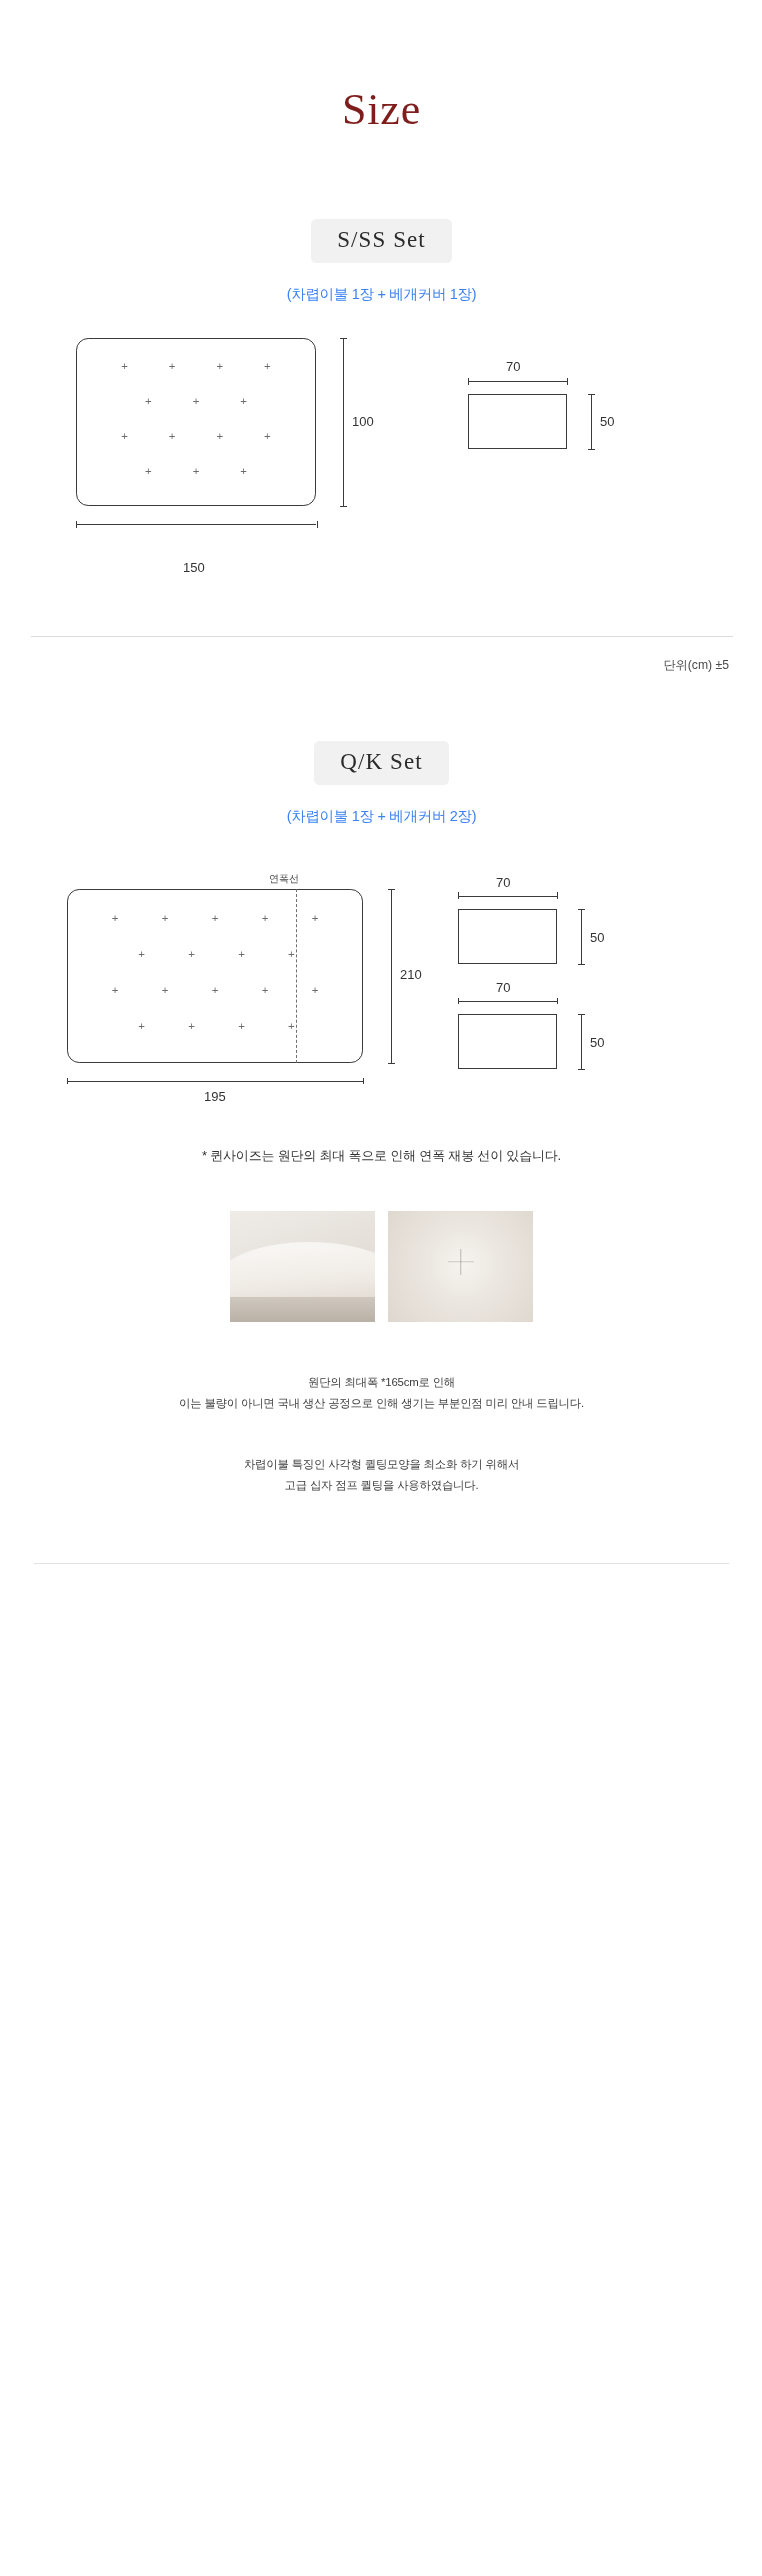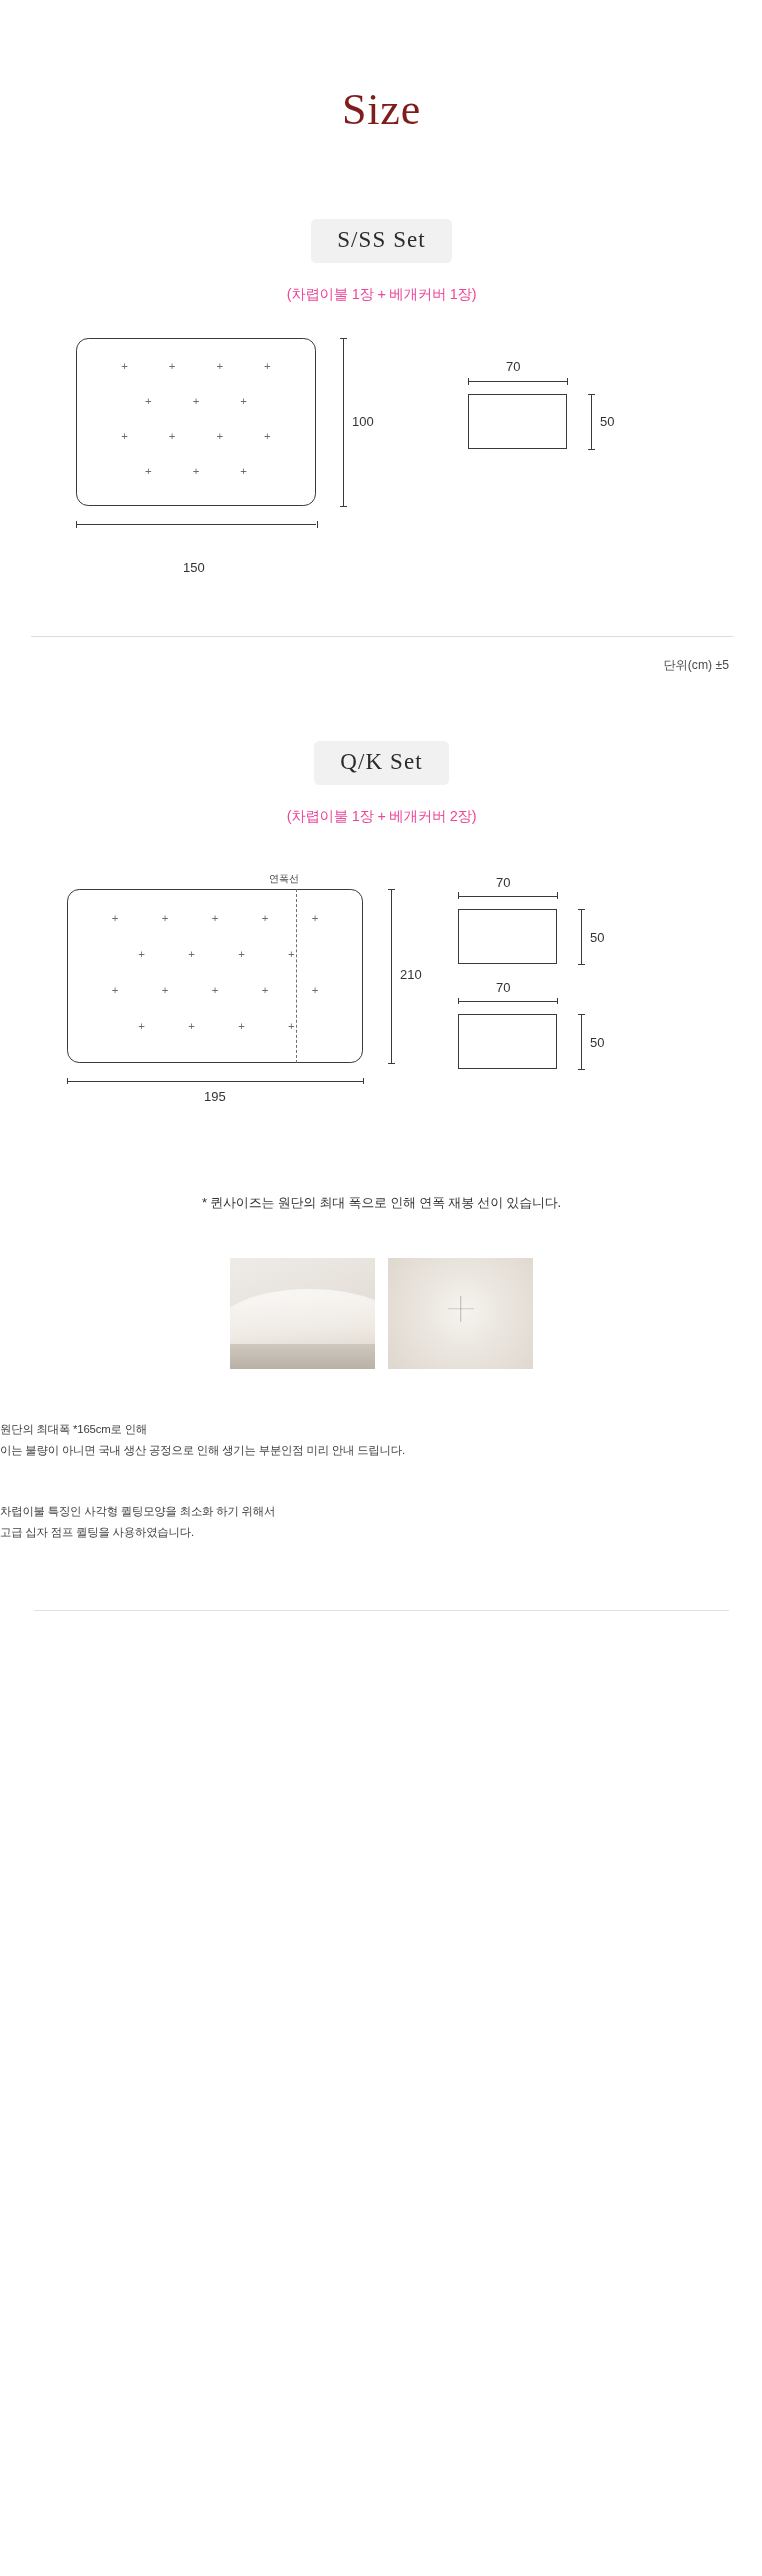--- a/index.html
+++ b/index.html
@@ -37,21 +37,21 @@
     border-radius: 5.3px;
     padding: 8.4px 26px 10px;
     font-family: "Liberation Serif", serif;
     font-size: 23px;
     letter-spacing: 1.1px;
     color: #2b2b2b;
   }
   .chip-sub {
     text-align: center;
     font-size: 14.5px;
-    color: #ec4899;
+    color: #3b82f6;
     margin-top: 21.4px;
     letter-spacing: -0.3px;
   }
 
   
   .diagram {
     position: relative;
     margin: 0 auto;
     width: 763px;
   }
@@ -181,21 +181,21 @@
 
   
   .block-title {
     text-align: center;
     font-size: 13.7px;
     font-weight: bold;
     color: #222222;
     letter-spacing: -0.2px;
   }
   .block-line {
-    text-align: left;
+    text-align: center;
     font-size: 11.4px;
     color: #3c3c3c;
     line-height: 1.85;
     letter-spacing: -0.2px;
   }
   .bottom-rule {
     border: none;
     border-top: 0.8px solid #e2e2e2;
     margin: 0 34px;
   }
@@ -324,21 +324,21 @@
     <div class="dim-h" style="left:458px; top:129px; width:99px;"></div>
     <div class="tick-v" style="left:458px; top:126px;"></div>
     <div class="tick-v" style="left:557px; top:126px;"></div>
     <div class="dim-label" style="left:496px; top:108px;">70</div>
     <div class="dim-v" style="left:581px; top:142px; height:55px;"></div>
     <div class="tick-h" style="left:578px; top:142px;"></div>
     <div class="tick-h" style="left:578px; top:197px;"></div>
     <div class="dim-label" style="left:590px; top:163px;">50</div>
   </div>
 
-  <div class="note-star" style="margin-top:47px;">* 퀸사이즈는 원단의 최대 폭으로 인해 연폭 재봉 선이 있습니다.</div>
+  <div class="note-star" style="">* 퀸사이즈는 원단의 최대 폭으로 인해 연폭 재봉 선이 있습니다.</div>
 
   <div class="photos">
     <div class="photo photo-a"></div>
     <div class="photo photo-b"></div>
   </div>
 
   <div style="margin-top:50px;">
     <div style="margin-top:9.2px;">
       <div class="block-line">원단의 최대폭 *165cm로 인해</div>
       <div class="block-line">이는 불량이 아니면 국내 생산 공정으로 인해 생기는 부분인점 미리 안내 드립니다.</div>

